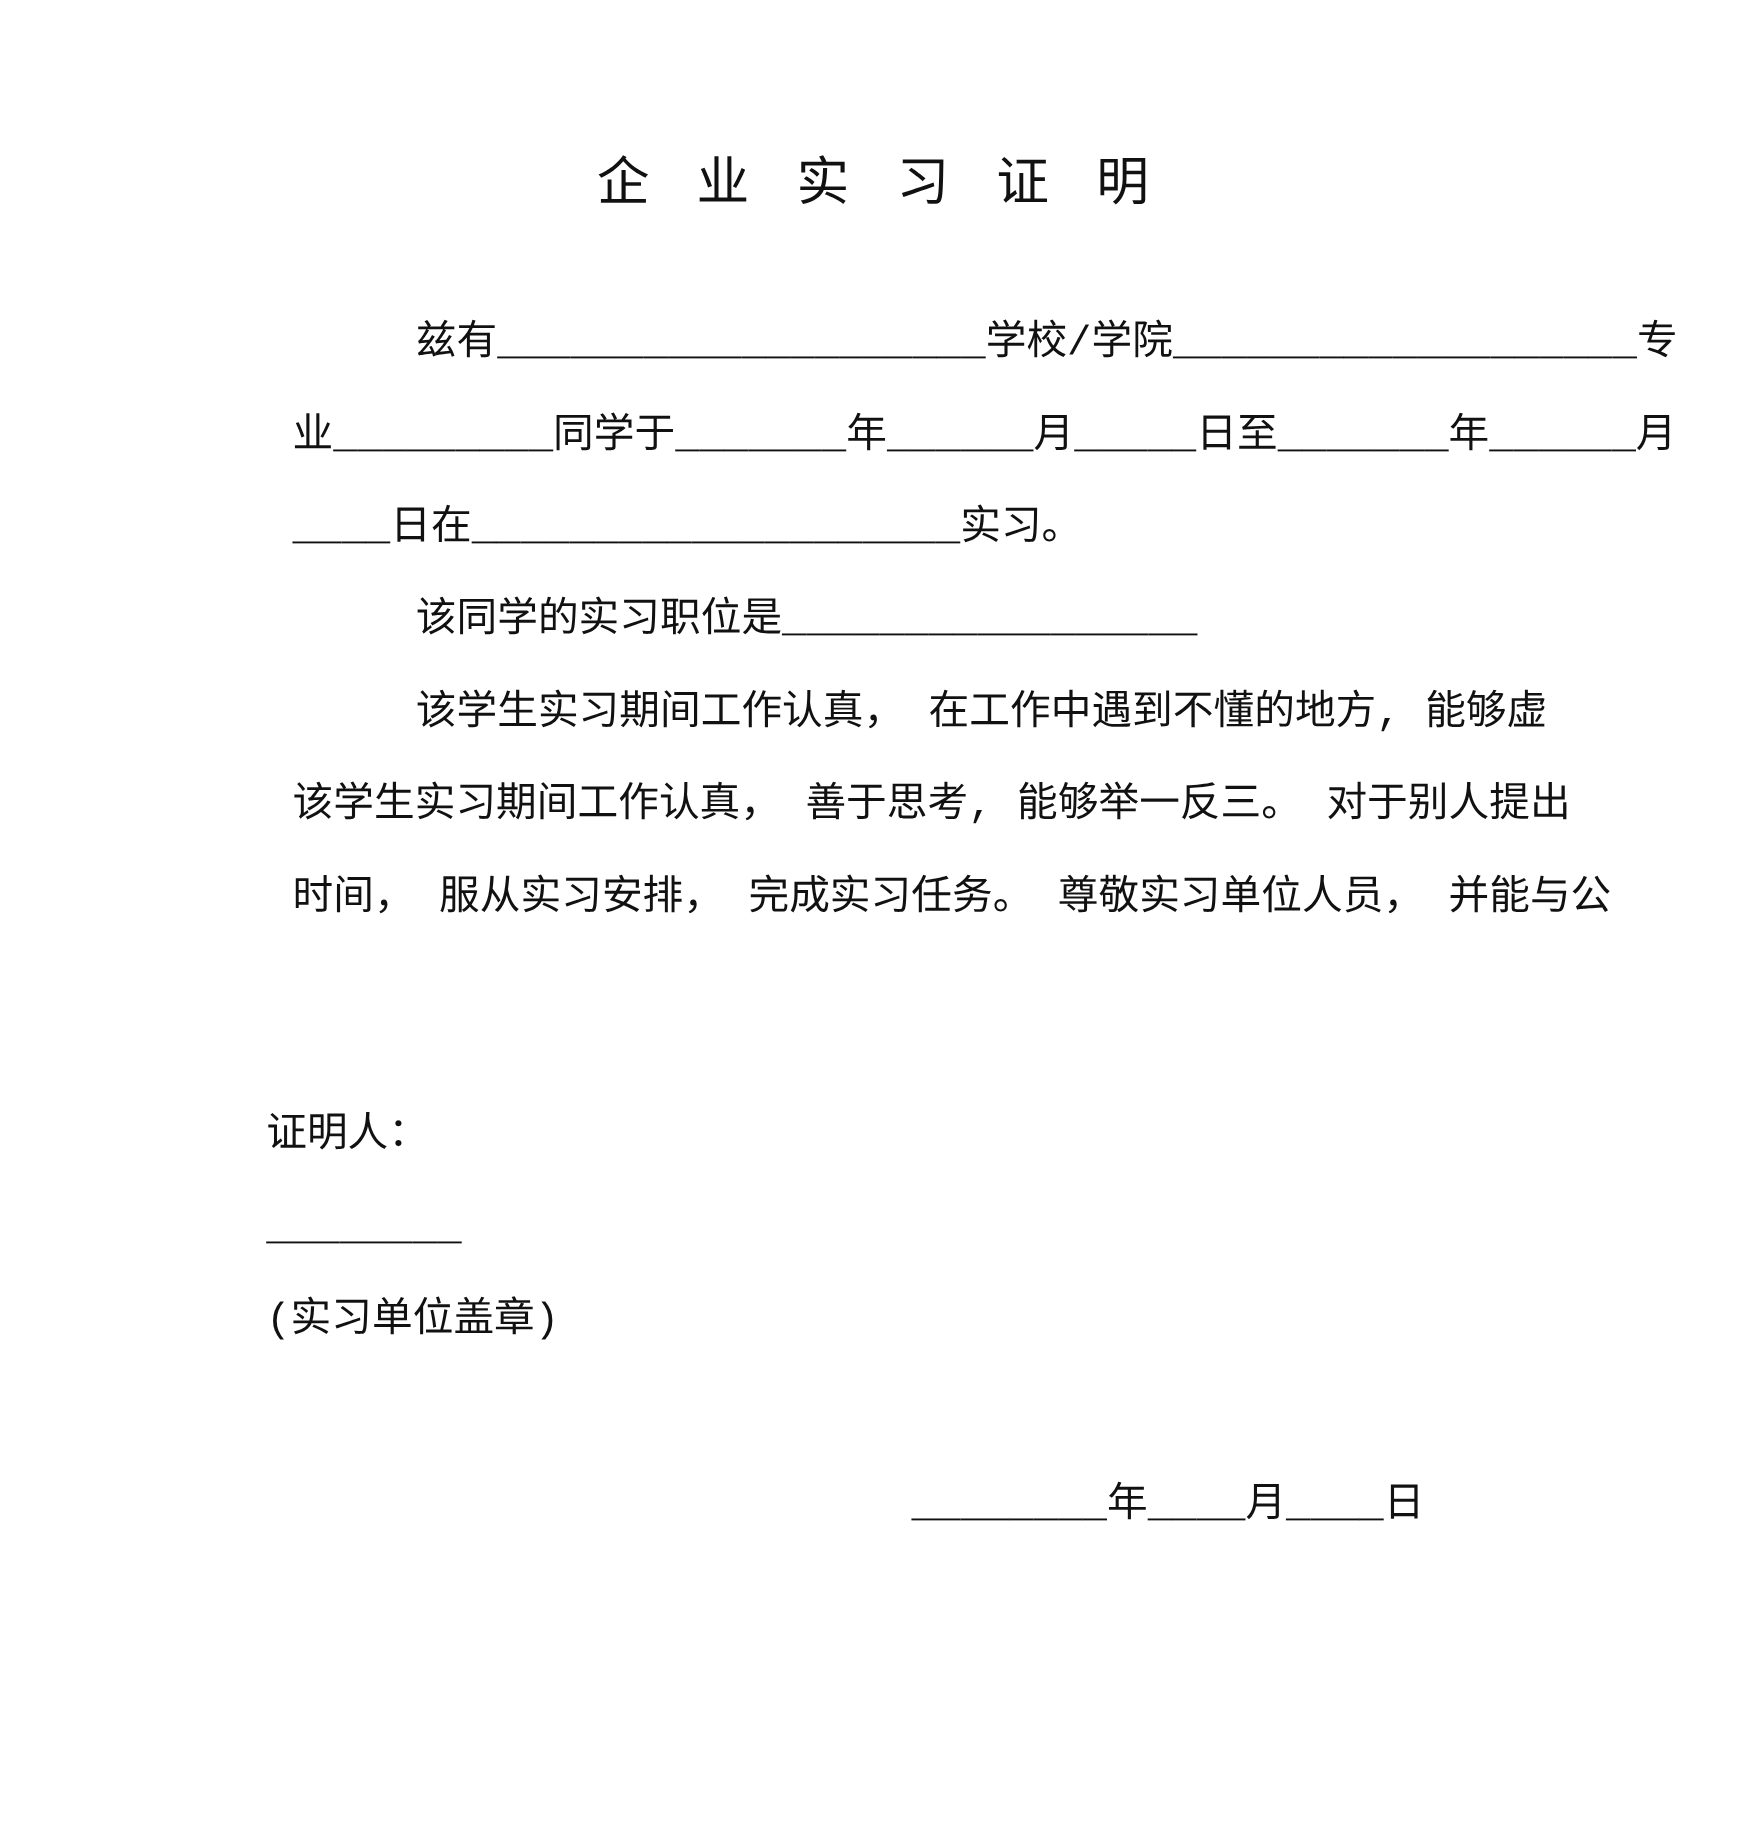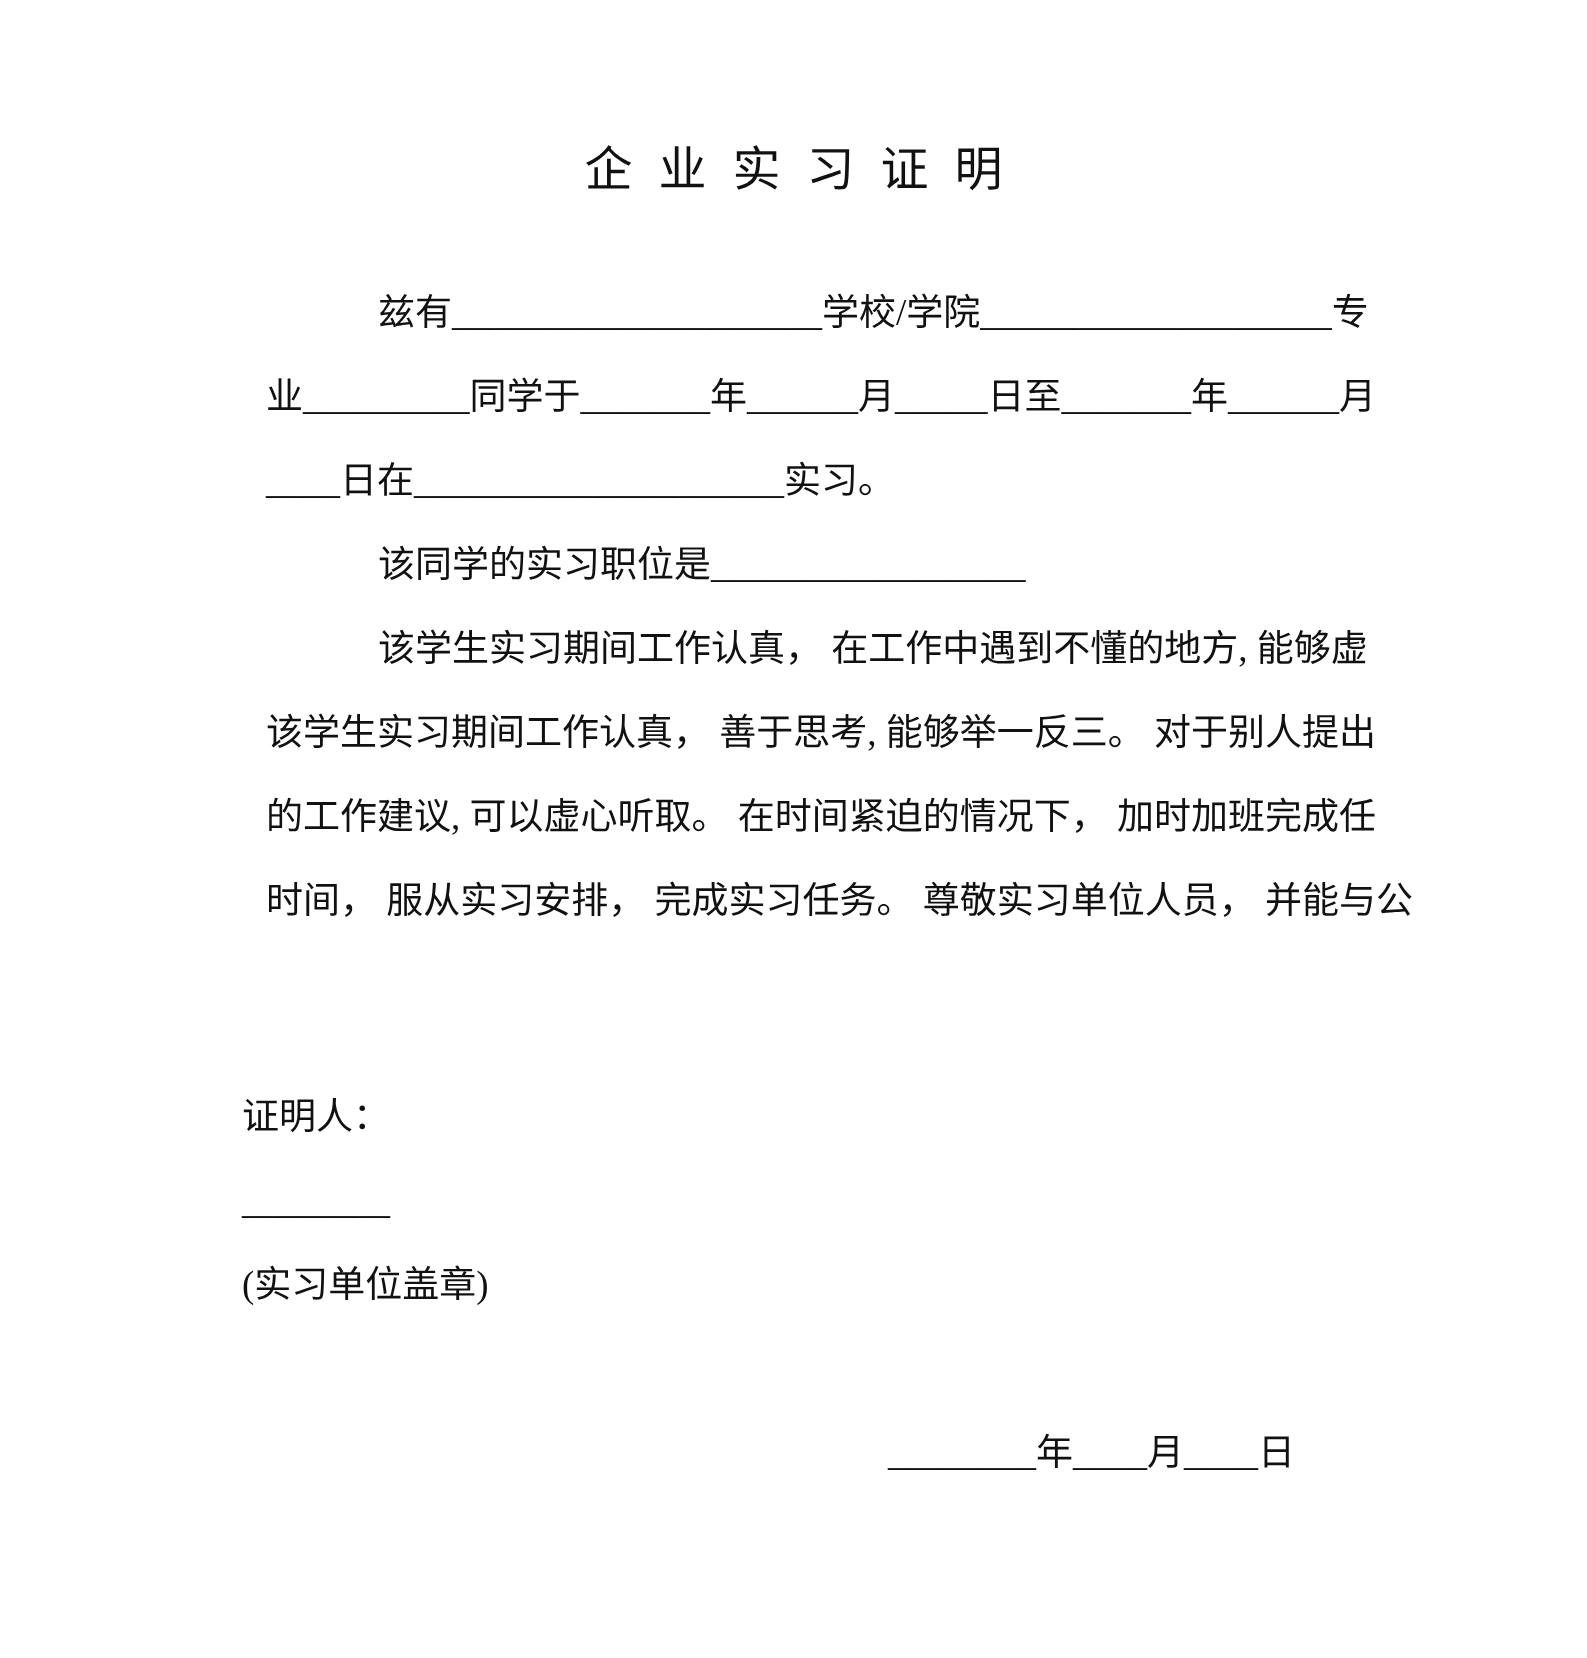--- a/index.html
+++ b/index.html
@@ -12,20 +12,21 @@
     background: #ffffff;
     color: #111111;
     font-family: "Liberation Serif", "DejaVu Serif", serif;
     overflow: hidden;
   }
   .page {
     box-sizing: border-box;
     width: 1587px;
     height: 1658px;
     padding: 135px 242px 0 242px;
+    font-family: Liberation Mono, monospace;
   }
   .title {
     margin: 0 0 66px 0;
     font-size: 48px;
     font-weight: normal;
     line-height: 70px;
     text-align: center;
     word-spacing: 14px;
     white-space: nowrap;
   }
@@ -75,21 +76,20 @@
     <div class="line indent">兹有____________________学校/学院___________________专</div>
     <div class="line">业_________同学于_______年______月_____日至_______年______月</div>
     <div class="line">____日在____________________实习。</div>
   </div>
 
   <div class="line indent">该同学的实习职位是_________________</div>
 
   <div>
     <div class="line indent">该学生实习期间工作认真， 在工作中遇到不懂的地方, 能够虚</div>
     <div class="line">该学生实习期间工作认真， 善于思考, 能够举一反三。 对于别人提出</div>
-    <div class="line">的工作建议, 可以虚心听取。 在时间紧迫的情况下， 加时加班完成任</div>
     <div class="line">时间， 服从实习安排， 完成实习任务。 尊敬实习单位人员， 并能与公</div>
   </div>
 
 
   <div class="sig-row">
     <span>证明人：</span>
     <span class="sig-gap"></span>
     <span>________</span>
     <span>(实习单位盖章)</span>
   </div>

